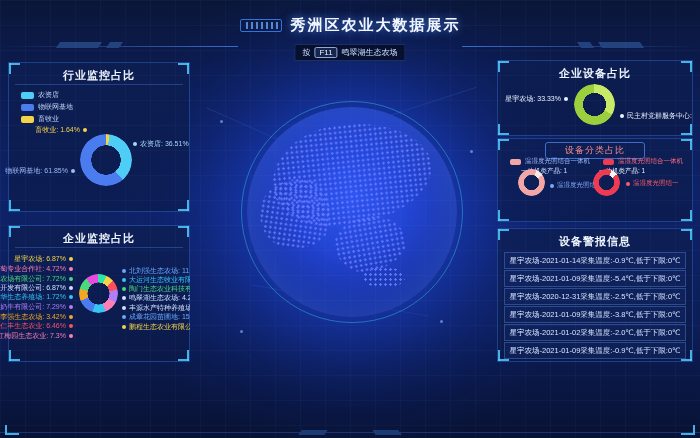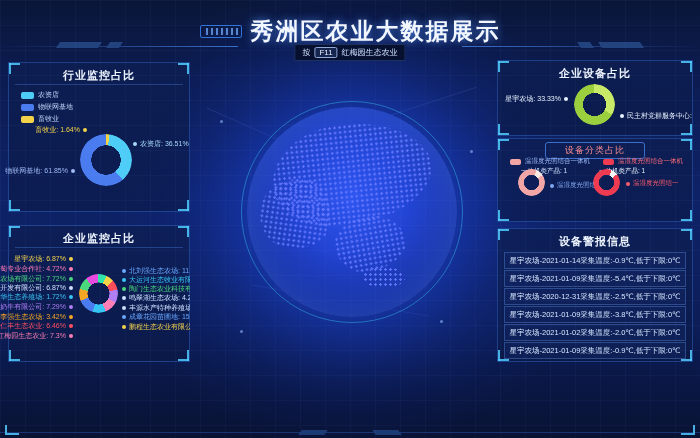--- a/index.html
+++ b/index.html
@@ -10,21 +10,21 @@
       linear-gradient(180deg,#0a1638 0%,#0c1c52 18%,#0e2268 45%,#0c1d57 75%,#081233 100%);}
   .stage::after{content:"";position:absolute;inset:0;pointer-events:none;
     background-image:linear-gradient(rgba(120,150,255,.045) 1px,transparent 1px),
                      linear-gradient(90deg,rgba(120,150,255,.045) 1px,transparent 1px);
     background-size:25px 25px;}
   
   .hdr-title-row{position:absolute;top:16px;left:0;right:0;display:flex;justify-content:center;align-items:center;gap:9px;z-index:5;}
   .logo-badge{width:42px;height:13px;border:1px solid #2f74d8;border-radius:2px;box-sizing:border-box;
     background:repeating-linear-gradient(90deg,rgba(110,170,255,.75) 0 2px,rgba(20,40,90,.2) 2px 5px);
     background-clip:content-box;padding:2px 3px;}
-  .page-title{color:#f2f7ff;font-size:23px;font-weight:bold;letter-spacing:2px;text-shadow:0 0 8px rgba(90,150,255,.8);}
+  .page-title{color:#f2f7ff;font-size:15px;font-weight:bold;letter-spacing:2px;text-shadow:0 0 8px rgba(90,150,255,.8);}
   .hint{position:absolute;top:44px;left:50%;transform:translateX(-50%);display:flex;align-items:center;gap:4px;
     background:rgba(4,10,28,.72);border:1px solid rgba(70,110,190,.35);padding:2px 7px;color:#cfe0ff;font-size:8px;z-index:5;}
   .keycap{border:1px solid #8fa8d8;border-radius:2px;background:#16254d;padding:0 4px;font-size:8px;color:#e8f1ff;}
   .hdr-line{position:absolute;height:1px;background:linear-gradient(90deg,rgba(60,110,200,0),#3c6ec8);top:46px;}
   .hdr-line.l{left:0;width:238px;}
   .hdr-line.r{right:0;width:238px;transform:scaleX(-1);}
   .hdr-par{position:absolute;top:42px;height:6px;background:#23437f;}
   .hp1{left:58px;width:42px;transform:skewX(-35deg);}
   .hp2{left:108px;width:13px;transform:skewX(-35deg);}
   .hp3{right:58px;width:42px;transform:skewX(35deg);}
@@ -110,21 +110,21 @@
   <div class="hdr-par hp2"></div>
   <div class="hdr-par hp3"></div>
   <div class="hdr-par hp4"></div>
   <div class="hdr-title-row">
     <span class="logo-badge"></span>
     <h1 class="page-title" style="margin:0">秀洲区农业大数据展示</h1>
   </div>
   <div class="hint">
     <span>按</span>
     <span class="keycap">F11</span>
-    <span>红梅园生态农业</span>
+    <span>鸣翠湖生态农场</span>
   </div>
 
   <div class="mesh m1"></div>
   <div class="mesh m2"></div>
   <div class="mesh m3"></div>
   <div class="globe">
     <div class="gdots gd1"></div>
     <div class="gdots gd2"></div>
     <div class="gdots gd3"></div>
     <div class="gdots gd4"></div>

